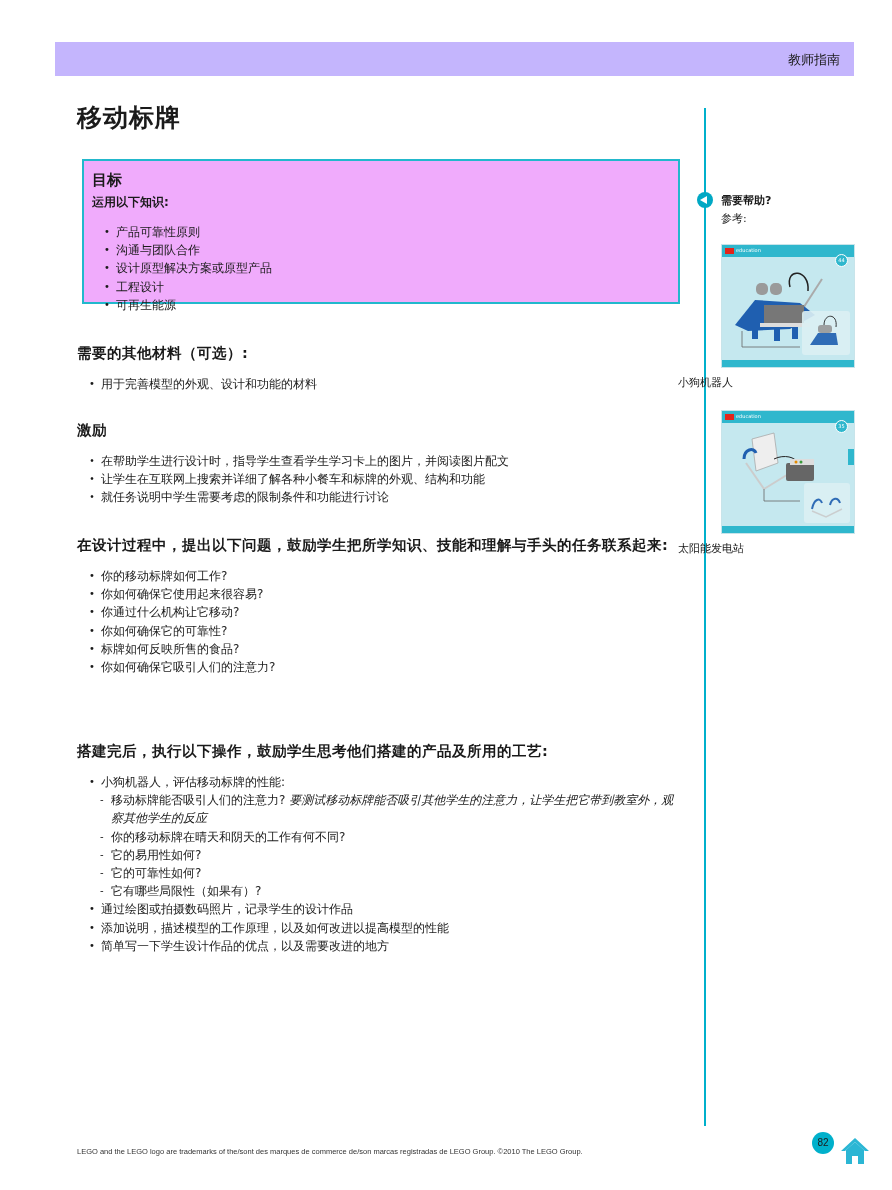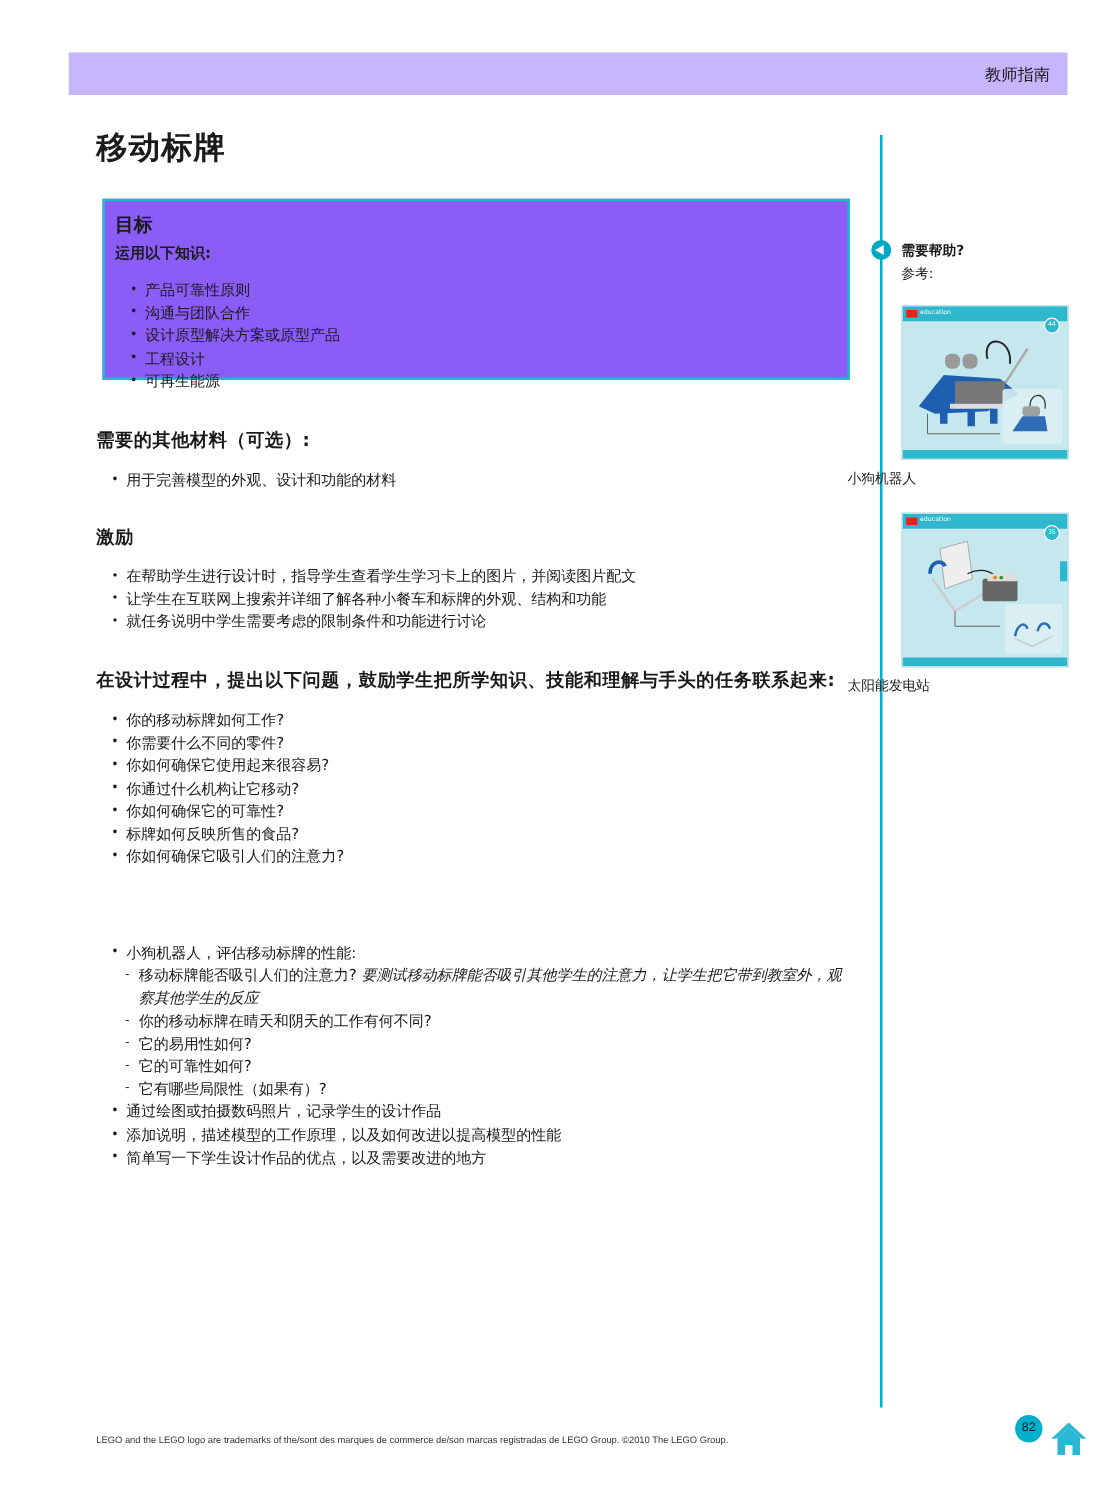--- a/index.html
+++ b/index.html
@@ -4,21 +4,21 @@
   <style>
     html, body { margin: 0; padding: 0; background: #ffffff; }
     body { width: 892px; height: 1190px; position: relative; overflow: hidden;
            font-family: "DejaVu Sans", "Liberation Sans", sans-serif; color: #1a1a1a; }
     .header-bar { position: absolute; left: 55px; top: 42px; width: 799px; height: 34px; background: #c4b5fd; }
     .header-label { position: absolute; right: 14px; top: 9px; font-size: 13px; color: #1a1a1a; }
     .page-title { position: absolute; left: 77px; top: 101px; font-size: 25px; font-weight: bold; margin: 0; letter-spacing: 1px; }
     .side-rule { position: absolute; left: 704px; top: 108px; width: 2px; height: 1018px; background: #00b0cb; }
 
     .objectives-box { position: absolute; left: 82px; top: 159px; width: 598px; height: 145px;
-                      border: 2px solid #22b8cc; background: #8b5cf6; box-sizing: border-box; padding: 10px 10px 0 8px; }
+                      border: 2px solid #22b8cc; background: #f0abfc; box-sizing: border-box; padding: 10px 10px 0 8px; }
     .box-title { font-size: 15px; font-weight: bold; margin: 0 0 4px 0; }
     .box-sub { font-size: 12px; font-weight: bold; margin: 0 0 2px 0; }
 
     ul.bullets { list-style: none; margin: 12px; padding: 0; }
     ul.bullets li { font-size: 12px; line-height: 18.2px; padding-left: 12px; position: relative; }
     ul.bullets li::before { content: "•"; position: absolute; left: 0; top: 0; font-size: 10px; }
     ul.dash { list-style: none; margin: 0; padding: 0; }
     ul.dash li { font-size: 12px; line-height: 18.2px; padding-left: 22px; position: relative; }
     ul.dash li::before { content: "-"; position: absolute; left: 11px; top: 0; }
     .italic { font-style: italic; }
@@ -81,30 +81,30 @@
     <li>在帮助学生进行设计时，指导学生查看学生学习卡上的图片，并阅读图片配文</li>
     <li>让学生在互联网上搜索并详细了解各种小餐车和标牌的外观、结构和功能</li>
     <li>就任务说明中学生需要考虑的限制条件和功能进行讨论</li>
   </ul>
 </div>
 
 <div class="section" style="top:535px;">
   <h2>在设计过程中，提出以下问题，鼓励学生把所学知识、技能和理解与手头的任务联系起来:</h2>
   <ul class="bullets">
     <li>你的移动标牌如何工作?</li>
-    <li>你需要什么不同的零件?</li>
     <li>你如何确保它使用起来很容易?</li>
     <li>你通过什么机构让它移动?</li>
     <li>你如何确保它的可靠性?</li>
     <li>标牌如何反映所售的食品?</li>
     <li>你如何确保它吸引人们的注意力?</li>
   </ul>
 </div>
 
 <div class="section" style="top:741px;">
+  <h2>搭建完后，执行以下操作，鼓励学生思考他们搭建的产品及所用的工艺:</h2>
   <ul class="bullets">
     <li>
       <span>小狗机器人，评估移动标牌的性能:</span>
       <ul class="dash" style="margin-left:-12px;">
         <li><span>移动标牌能否吸引人们的注意力?</span> <span class="italic">要测试移动标牌能否吸引其他学生的注意力，让学生把它带到教室外，观察其他学生的反应</span></li>
         <li>你的移动标牌在晴天和阴天的工作有何不同?</li>
         <li>它的易用性如何?</li>
         <li>它的可靠性如何?</li>
         <li>它有哪些局限性（如果有）?</li>
       </ul>

